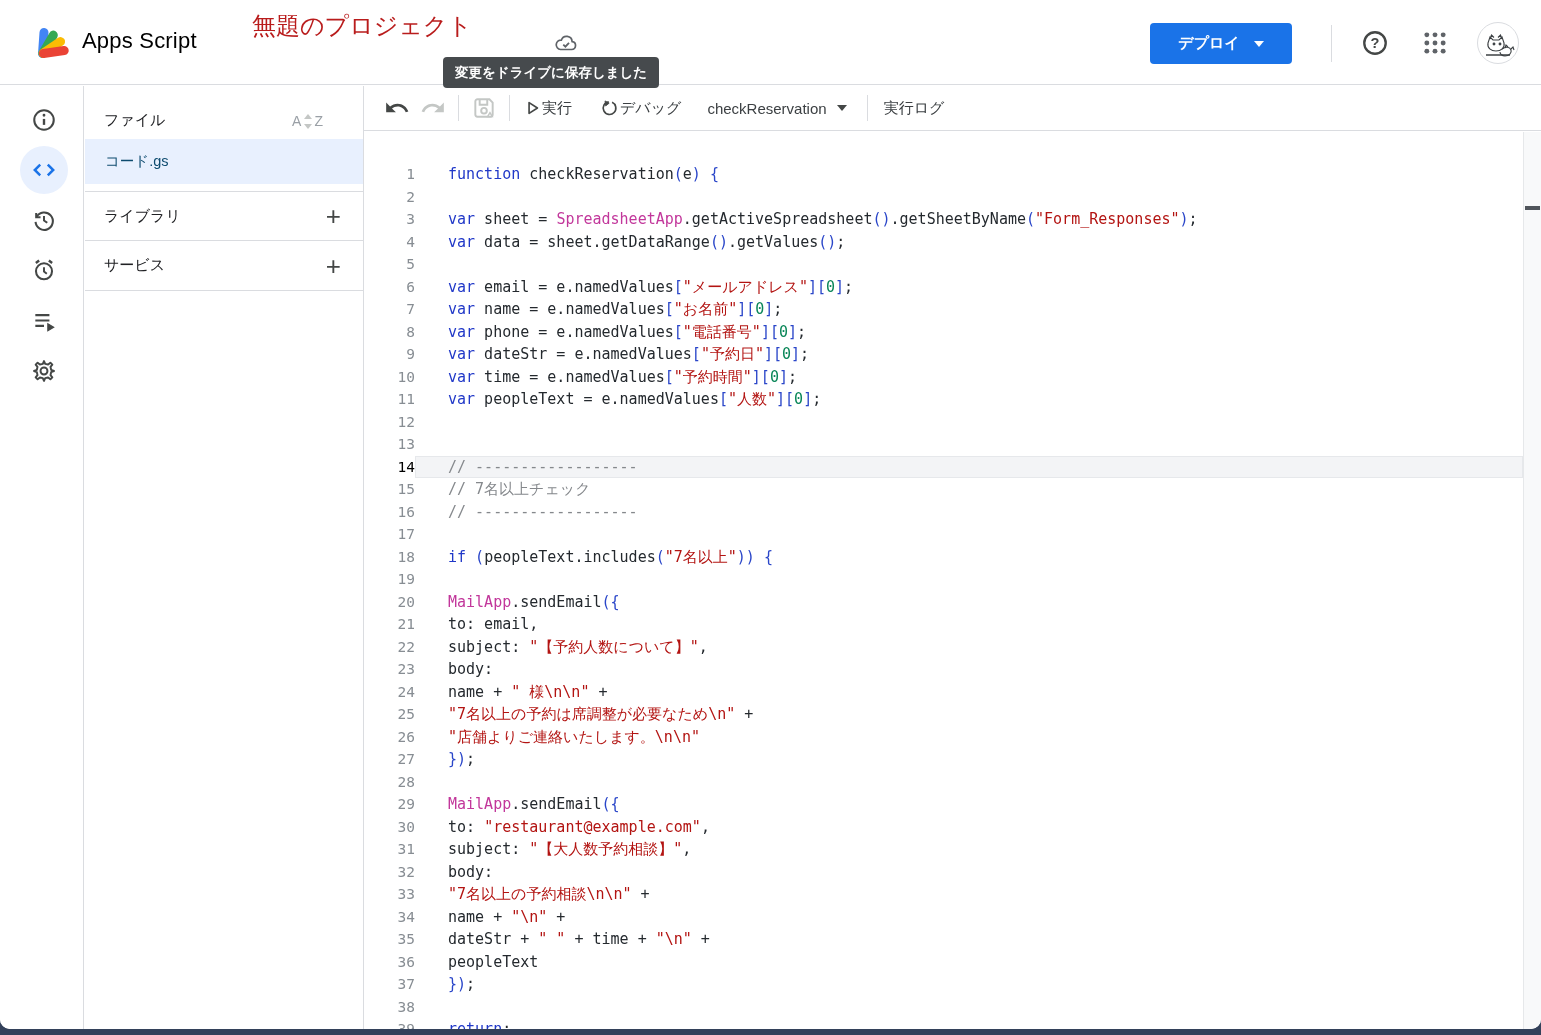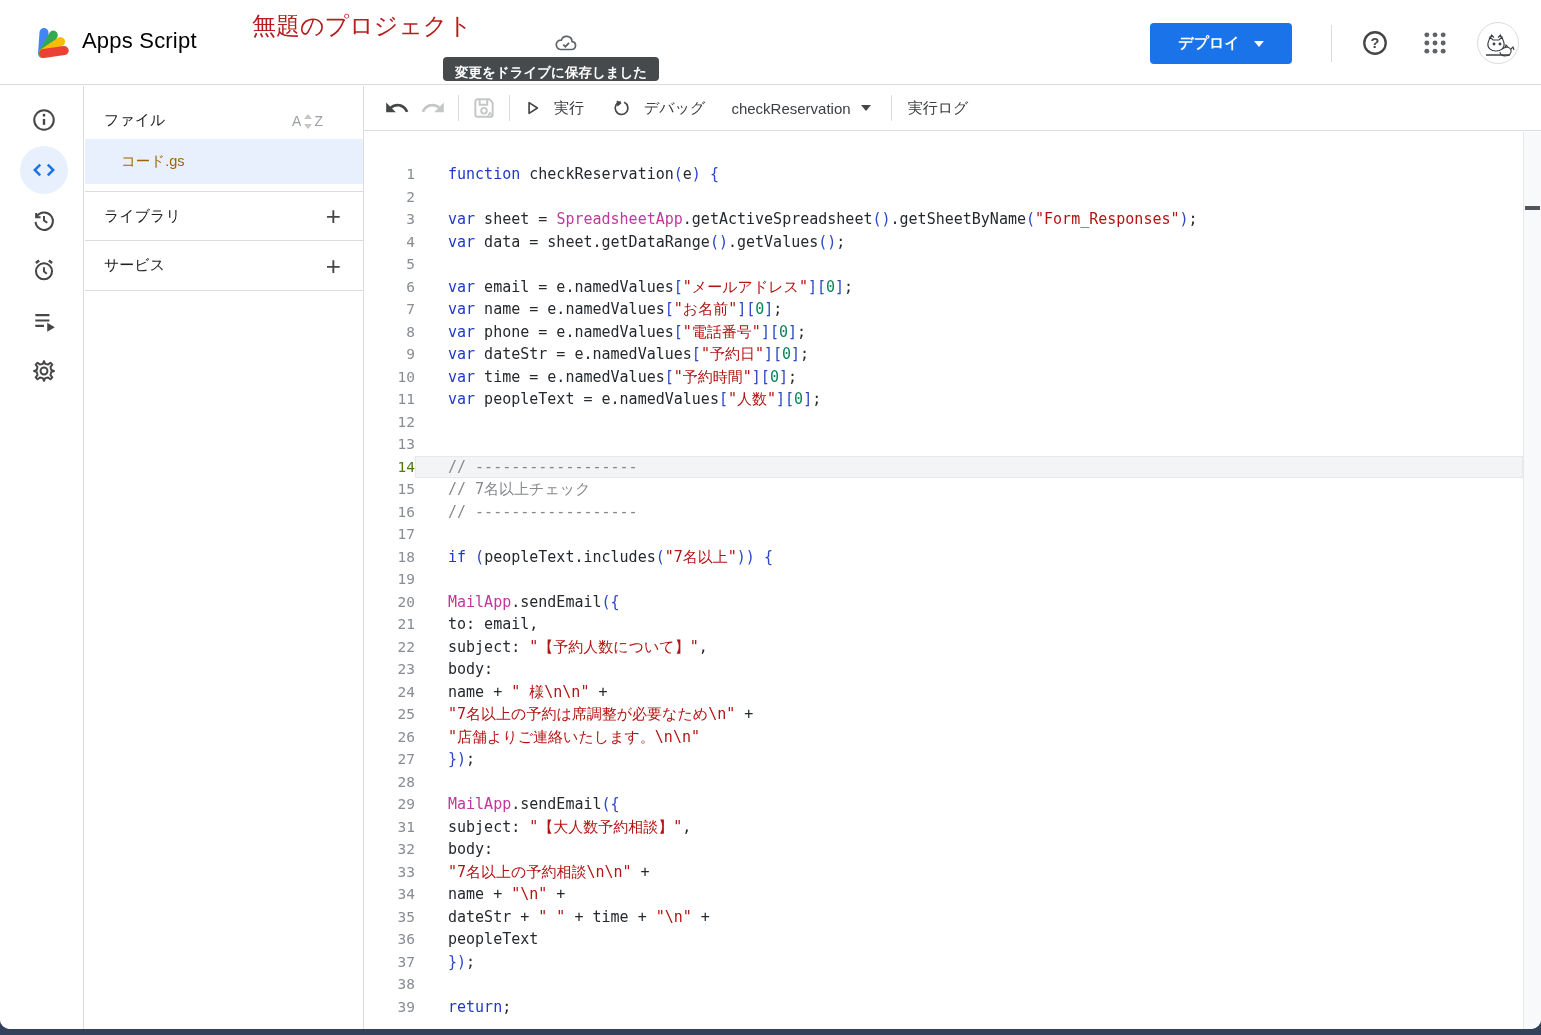--- a/index.html
+++ b/index.html
@@ -19,21 +19,21 @@
   .logo { position:absolute; left:33px; top:22px; width:42px; height:42px; }
   .petal { position:absolute; left:6px; bottom:6px; width:30px; height:9px; border-radius:5px; transform-origin:4px 5px; }
   .petal.red    { background:#ea4335; transform:rotate(-8deg); }
   .petal.yellow { background:#fbbc04; transform:rotate(-34deg); }
   .petal.green  { background:#34a853; transform:rotate(-60deg); }
   .petal.blue   { background:#4285f4; transform:rotate(-86deg); }
   .app-name { position:absolute; left:82px; top:28px; font-size:22px; color:#000000; letter-spacing:.2px; cursor:pointer; }
   .proj-title { position:absolute; left:252px; top:10px; font-size:24px; color:#b91c1c; cursor:pointer; }
   .cloud-ic { position:absolute; left:554px; top:31px; width:24px; height:24px; color:#5f6368; }
   .tooltip {
-    position:absolute; left:443px; top:57px; height:24px; line-height:31px;
+    position:absolute; left:443px; top:57px; height:31px; line-height:31px;
     background:rgba(60,64,67,.95); color:#fff; font-size:13.5px; font-weight:600;
     padding:0 12px; border-radius:4px; white-space:nowrap; z-index:30;
   }
   .deploy-btn {
     position:absolute; left:1150px; top:23px; width:142px; height:41px;
     background:#1a73e8; border:none; border-radius:4px; color:#fff;
     font-size:15px; font-weight:600; font-family:inherit; cursor:pointer;
     display:flex; align-items:center; justify-content:center; gap:14px;
   }
   .caret-dn { width:0; height:0; border-left:5px solid transparent; border-right:5px solid transparent; border-top:6px solid currentColor; display:inline-block; }
@@ -52,40 +52,40 @@
   .files-hdr { position:absolute; left:0; top:12px; width:100%; height:45px; border-bottom:1px solid #dadce0; }
   .files-hdr .lbl { position:absolute; left:19px; top:13px; font-size:15px; color:#202124; }
   .az { position:absolute; left:205px; top:12px; width:36px; height:22px; color:#9aa0a6; font-size:14px; font-weight:400; letter-spacing:1px; cursor:pointer; display:flex; align-items:center; justify-content:center; }
   .az .tri { display:inline-flex; flex-direction:column; gap:5px; margin:0 2px; }
   .az .tri i { width:0; height:0; border-left:4px solid transparent; border-right:4px solid transparent; display:block; }
   .az .tri .up { border-bottom:5px solid #c4c7c5; }
   .az .tri .dn { border-top:5px solid #c4c7c5; }
   .plus { color:#444746; font-size:26px; font-weight:300; line-height:1; cursor:pointer; }
   .files-hdr .plus { position:absolute; left:326px; top:8px; left:245px; }
   .file-row { position:absolute; left:0; top:53px; width:100%; height:45px; background:#e8f0fe; display:flex; align-items:center; cursor:pointer; }
-  .file-row .fname { margin-left:36px; font-size:14.5px; color:#a16207; }
+  .file-row .fname { margin-left:20px; font-size:14.5px; color:#0c4a6e; }
   .sec { position:absolute; left:0; width:100%; height:50px; display:flex; align-items:center; justify-content:space-between; border-bottom:1px solid #dadce0; cursor:default; }
   .sec .slbl { margin-left:19px; font-size:15px; color:#202124; }
   .sec .plus { margin-right:22px; }
   .sec-lib { top:105px; border-top:1px solid #dadce0; }
   .sec-svc { top:155px;text-align:center; }
   
   .toolbar { position:absolute; left:364px; top:86px; right:0; height:45px; background:#fff; border-bottom:1px solid #dadce0; display:flex; align-items:center; }
   .tb-ic { width:26px; height:26px; display:flex; align-items:center; justify-content:center; cursor:pointer; flex:none; }
   .tb-div { width:1px; height:26px; background:#dadce0; margin:0 12px; flex:none; }
-  .tb-btn { display:flex; align-items:center; gap:12px; font-size:15px; color:#3c4043; cursor:pointer; flex:none; }
+  .tb-btn { display:flex; align-items:center; gap:0; font-size:15px; color:#3c4043; cursor:pointer; flex:none; }
   .tb-btn svg { width:20px; height:20px; }
   .fn-select { display:flex; align-items:center; gap:10px; font-size:15px; color:#3c4043; cursor:pointer; flex:none; }
   .fn-select .caret-dn { border-top-color:#444746; border-left-width:5px; border-right-width:5px; }
   
   .editor { position:absolute; left:364px; top:132px; right:18px; bottom:0; background:#fff; overflow:hidden; padding-top:31px; }
   .cl { display:flex; height:22.5px; line-height:22.5px; font-family:"DejaVu Sans Mono","Liberation Mono",monospace; font-size:15px; }
   .ln { width:51px; text-align:right; color:#878d93; flex:none; font-size:14.5px; }
   .ct { flex:1; padding-left:33px; white-space:pre; color:#24292e; }
-  .cl.active .ln { color:#4d7c0f; }
+  .cl.active .ln { color:#000000; }
   .cl.active .ct { background:#f3f4f6; box-shadow:inset 0 0 0 1px #e6e8eb; }
   .tk-kw  { color:#2038c8; }
   .tk-pl  { color:#24292e; }
   .tk-cls { color:#c2379b; }
   .tk-str { color:#b31412; }
   .tk-num { color:#098658; }
   .tk-com { color:#85888c; }
   .tk-br  { color:#2a46c9; }
   
   .ruler { position:absolute; right:0; top:132px; width:18px; bottom:0; background:#f8f9fa; border-left:1px solid #e6e8ea; }
@@ -376,20 +376,24 @@
         </div>
         <div class="cl">
           <span class="ln">28</span>
           <span class="ct"></span>
         </div>
         <div class="cl">
           <span class="ln">29</span>
           <span class="ct"><span class="tk-cls">MailApp</span><span class="tk-pl">.sendEmail</span><span class="tk-br">({</span></span>
         </div>
         <div class="cl">
+          <span class="ln">30</span>
+          <span class="ct"><span class="tk-pl">to: </span><span class="tk-str">"restaurant@example.com"</span><span class="tk-pl">,</span></span>
+        </div>
+        <div class="cl">
           <span class="ln">31</span>
           <span class="ct"><span class="tk-pl">subject: </span><span class="tk-str">"【大人数予約相談】"</span><span class="tk-pl">,</span></span>
         </div>
         <div class="cl">
           <span class="ln">32</span>
           <span class="ct"><span class="tk-pl">body:</span></span>
         </div>
         <div class="cl">
           <span class="ln">33</span>
           <span class="ct"><span class="tk-str">"7名以上の予約相談\n\n"</span><span class="tk-pl"> +</span></span>

